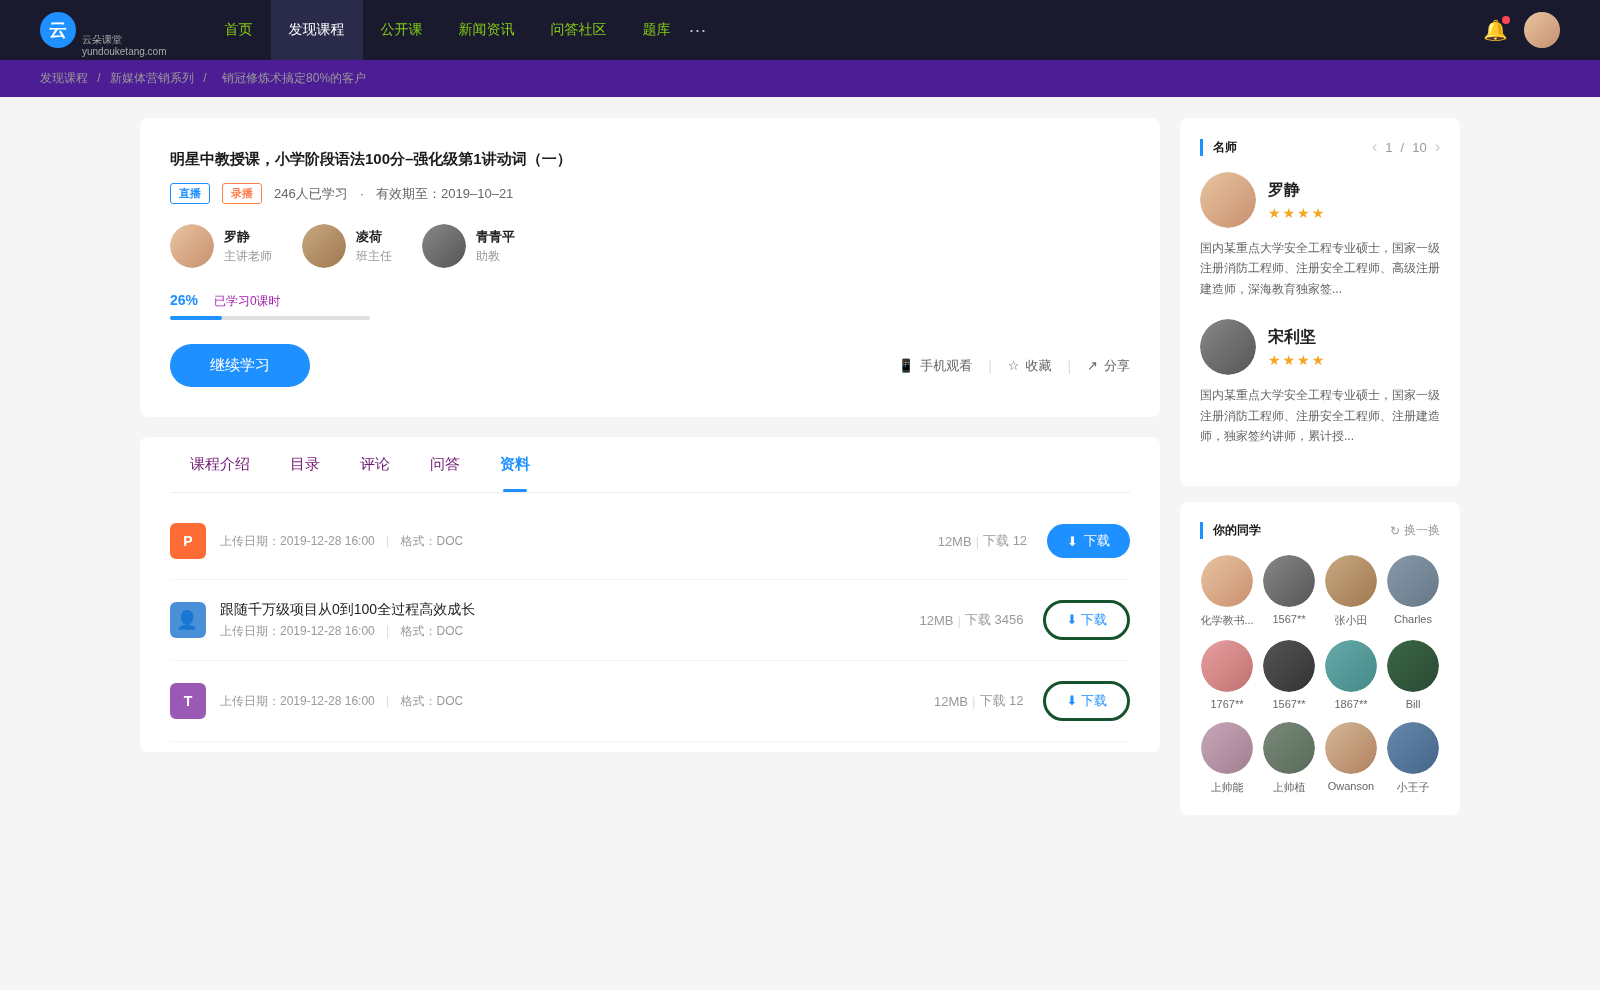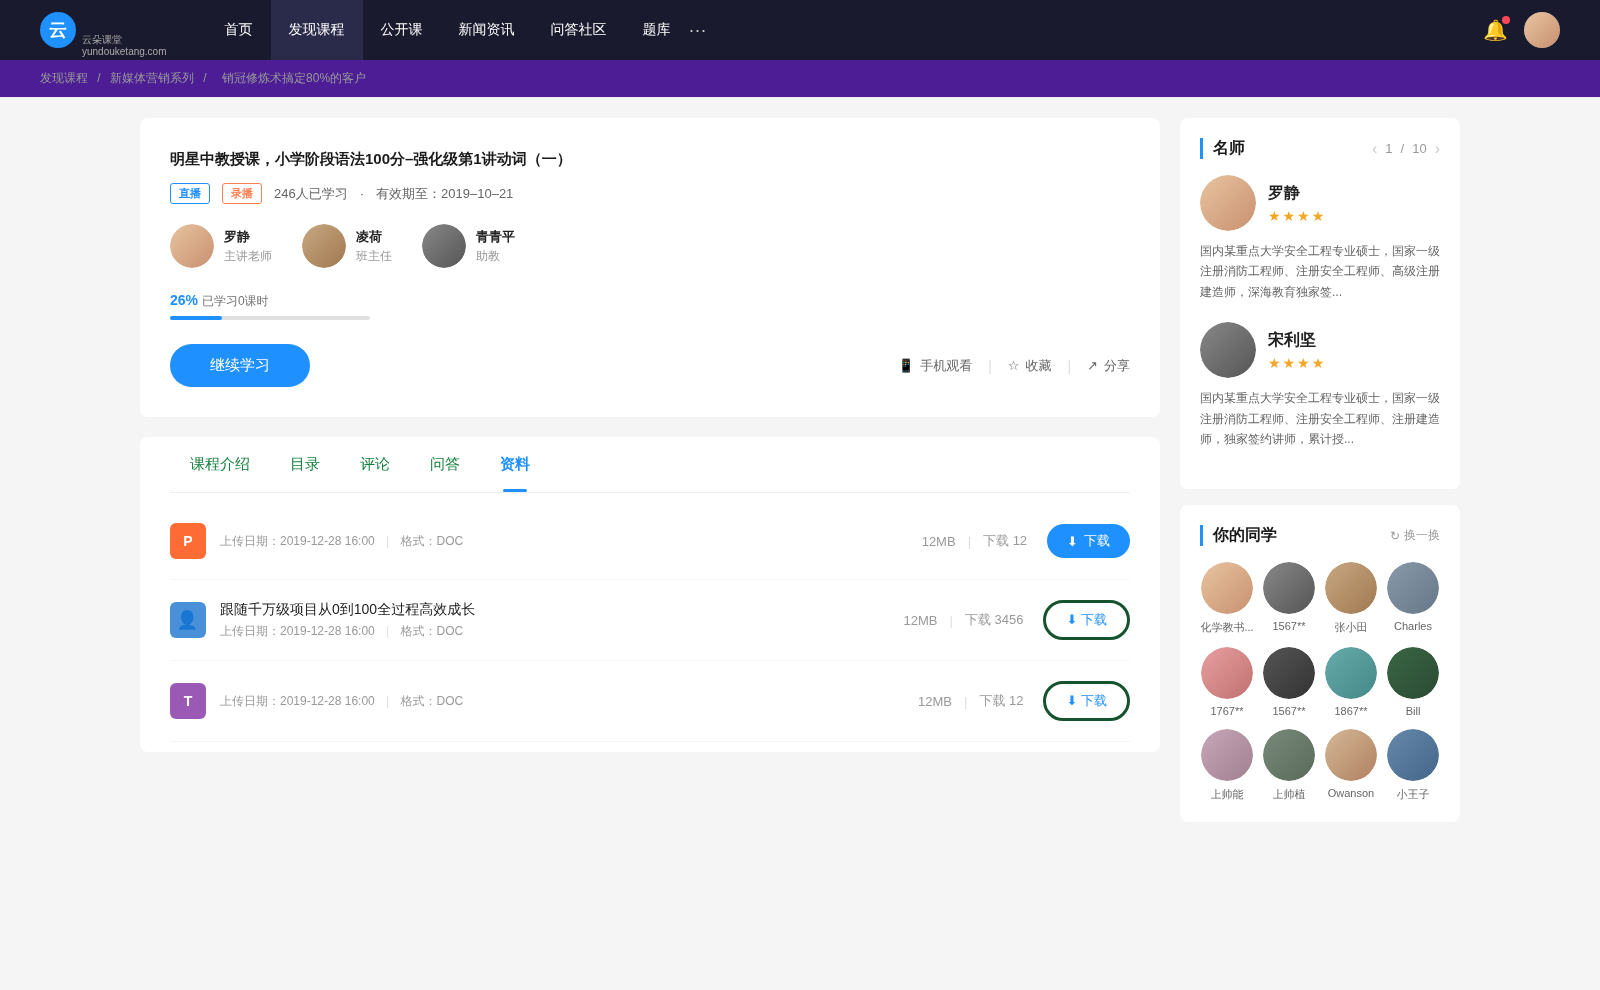--- a/index.html
+++ b/index.html
@@ -5,21 +5,21 @@
     * { box-sizing: border-box; margin: 0; padding: 0; }
     body { font-family: -apple-system, BlinkMacSystemFont, 'PingFang SC', 'Microsoft YaHei', sans-serif; background: #f5f5f5; font-size: 14px; color: #333; }
 
     
     .nav { background: #1a1a2e; height: 60px; display: flex; align-items: center; padding: 0 40px; }
     .nav-logo { display: flex; align-items: center; margin-right: 40px; }
     .nav-logo-icon { width: 36px; height: 36px; background: #1e90ff; border-radius: 50%; display: flex; align-items: center; justify-content: center; color: white; font-size: 18px; font-weight: bold; margin-right: 6px; }
     .nav-logo-text { color: white; font-size: 14px; line-height: 1.2; margin-top: 32px; }
     .nav-logo-text span { display: block; font-size: 10px; color: #aaa; }
     .nav-items { display: flex; align-items: center; flex: 1; }
-    .nav-item { color: #ffffff; padding: 0 18px; cursor: pointer; font-size: 14px; height: 60px; display: flex; align-items: center; }
+    .nav-item { color: #84cc16; padding: 0 18px; cursor: pointer; font-size: 14px; height: 60px; display: flex; align-items: center; }
     .nav-item.active { color: white; background: #2a2a4a; }
     .nav-more { color: #ccc; font-size: 18px; cursor: pointer; }
     .nav-right { margin-left: auto; display: flex; align-items: center; gap: 16px; }
     .nav-bell { color: #ccc; font-size: 20px; cursor: pointer; position: relative; }
     .nav-bell-dot { position: absolute; top: -2px; right: -2px; width: 8px; height: 8px; background: #ff4757; border-radius: 50%; }
     .nav-avatar { width: 36px; height: 36px; border-radius: 50%; background: #888; overflow: hidden; cursor: pointer; display: flex; align-items: center; justify-content: center; }
     .nav-avatar-img { width: 36px; height: 36px; border-radius: 50%; background: linear-gradient(135deg, #d4a8a8, #c08080); }
 
     
     .breadcrumb { background: #4c1d95; padding: 10px 40px; font-size: 12px; color: #999; border-bottom: 1px solid #eee; }
@@ -43,59 +43,59 @@
     .teacher { display: flex; align-items: center; gap: 10px; }
     .teacher-avatar { width: 44px; height: 44px; border-radius: 50%; overflow: hidden; }
     .teacher-avatar-img { width: 44px; height: 44px; border-radius: 50%; }
     .teacher-info { font-size: 13px; }
     .teacher-name { font-weight: 600; color: #222; }
     .teacher-role { color: #999; font-size: 12px; margin-top: 2px; }
 
     
     .progress-section { margin-bottom: 24px; }
     .progress-label { font-size: 14px; color: #1e90ff; font-weight: bold; margin-bottom: 4px; }
-    .progress-sub { font-size: 12px; color: #737373; margin-left: 0; }
+    .progress-sub { font-size: 12px; color: #a21caf; margin-left: 12px; }
     .progress-bar-bg { width: 200px; height: 4px; background: #e0e0e0; border-radius: 2px; margin-top: 6px; }
     .progress-bar-fill { height: 4px; background: #1e90ff; border-radius: 2px; }
 
     
     .actions { display: flex; align-items: center; gap: 16px; }
     .btn-continue { background: #1e90ff; color: white; border: none; border-radius: 24px; padding: 12px 40px; font-size: 15px; cursor: pointer; font-weight: 500; }
     .action-btn { display: flex; align-items: center; gap: 6px; color: #666; cursor: pointer; font-size: 13px; margin-left: auto; }
     .action-sep { color: #ddd; }
 
     
     .tabs-section { background: white; border-radius: 8px; padding: 0 30px; }
     .tabs { display: flex; border-bottom: 1px solid #eee; }
-    .tab { padding: 18px 20px; font-size: 15px; color: #15803d; cursor: pointer; position: relative; }
+    .tab { padding: 18px 20px; font-size: 15px; color: #701a75; cursor: pointer; position: relative; }
     .tab.active { color: #1e90ff; font-weight: 600; }
     .tab.active::after { content: ''; position: absolute; bottom: 0; left: 50%; transform: translateX(-50%); width: 24px; height: 3px; background: #1e90ff; border-radius: 2px; }
 
     
     .file-list { padding: 10px 0; }
     .file-item { display: flex; align-items: center; padding: 20px 0; border-bottom: 1px solid #f5f5f5; }
     .file-icon { width: 36px; height: 36px; border-radius: 6px; display: flex; align-items: center; justify-content: center; color: white; font-size: 14px; font-weight: bold; margin-right: 14px; flex-shrink: 0; }
     .file-icon-p { background: #ff6b35; }
     .file-icon-u { background: #4a90d9; }
     .file-icon-t { background: #9b59b6; }
     .file-info { flex: 1; }
     .file-name { font-size: 14px; color: #222; font-weight: 500; margin-bottom: 4px; }
     .file-meta { font-size: 12px; color: #999; }
-    .file-stats { display: flex; align-items: center; gap: 12px; color: #999; font-size: 13px; margin-right: 20px; white-space: nowrap; }
+    .file-stats { display: flex; align-items: center; gap: 4px; color: #999; font-size: 13px; margin-right: 20px; white-space: nowrap; }
     .file-stats-sep { color: #ddd; }
     .btn-download { border: 3px solid #14532d; color: #1e90ff; background: white; border-radius: 20px; padding: 8px 20px; font-size: 13px; cursor: pointer; display: flex; align-items: center; gap: 6px; white-space: nowrap; }
     .btn-download-filled { background: #1e90ff; color: white; border-radius: 20px; padding: 8px 20px; font-size: 13px; cursor: pointer; display: flex; align-items: center; gap: 6px; border: none; white-space: nowrap; }
 
     
     .right { width: 280px; flex-shrink: 0; }
 
     
     .panel { background: white; border-radius: 8px; padding: 20px; margin-bottom: 16px; }
     .panel-header { display: flex; align-items: center; justify-content: space-between; margin-bottom: 16px; }
-    .panel-title { font-size: 16px; font-weight: bold; color: #1a1a1a; border-left: 3px solid #1e90ff; padding-left: 10px; }
+    .panel-title { font-size: 12px; font-weight: bold; color: #1a1a1a; border-left: 3px solid #1e90ff; padding-left: 10px; }
     .panel-nav { display: flex; align-items: center; gap: 8px; font-size: 13px; color: #999; }
     .panel-nav-btn { cursor: pointer; color: #ccc; font-size: 16px; }
 
     .teacher-card { margin-bottom: 20px; }
     .teacher-card-header { display: flex; align-items: center; gap: 12px; margin-bottom: 10px; }
     .teacher-card-avatar { width: 56px; height: 56px; border-radius: 50%; overflow: hidden; flex-shrink: 0; }
     .teacher-card-avatar-img { width: 56px; height: 56px; border-radius: 50%; }
     .teacher-card-name { font-size: 16px; font-weight: bold; color: #222; margin-bottom: 4px; }
     .stars { color: #f5a623; font-size: 14px; letter-spacing: 2px; }
     .teacher-card-desc { font-size: 12px; color: #666; line-height: 1.7; }

